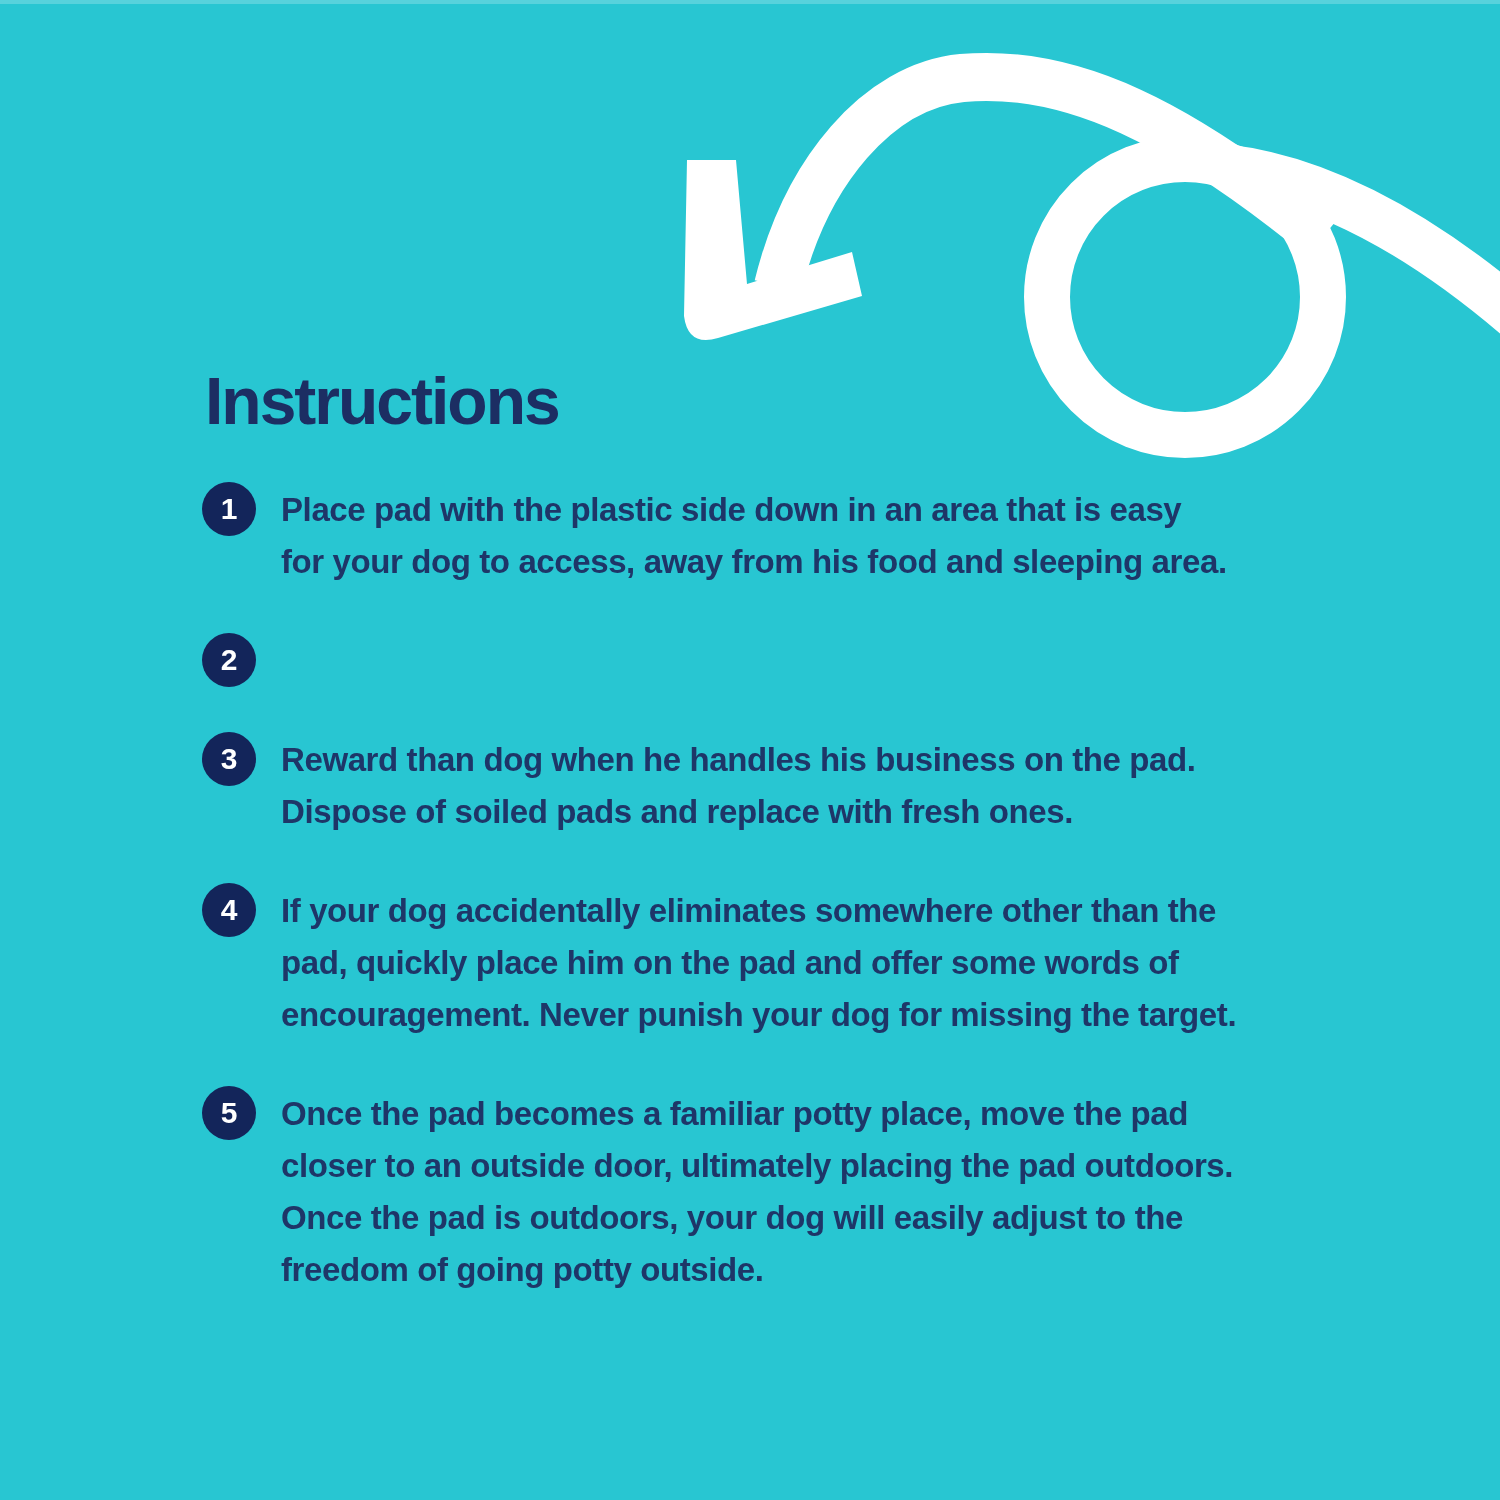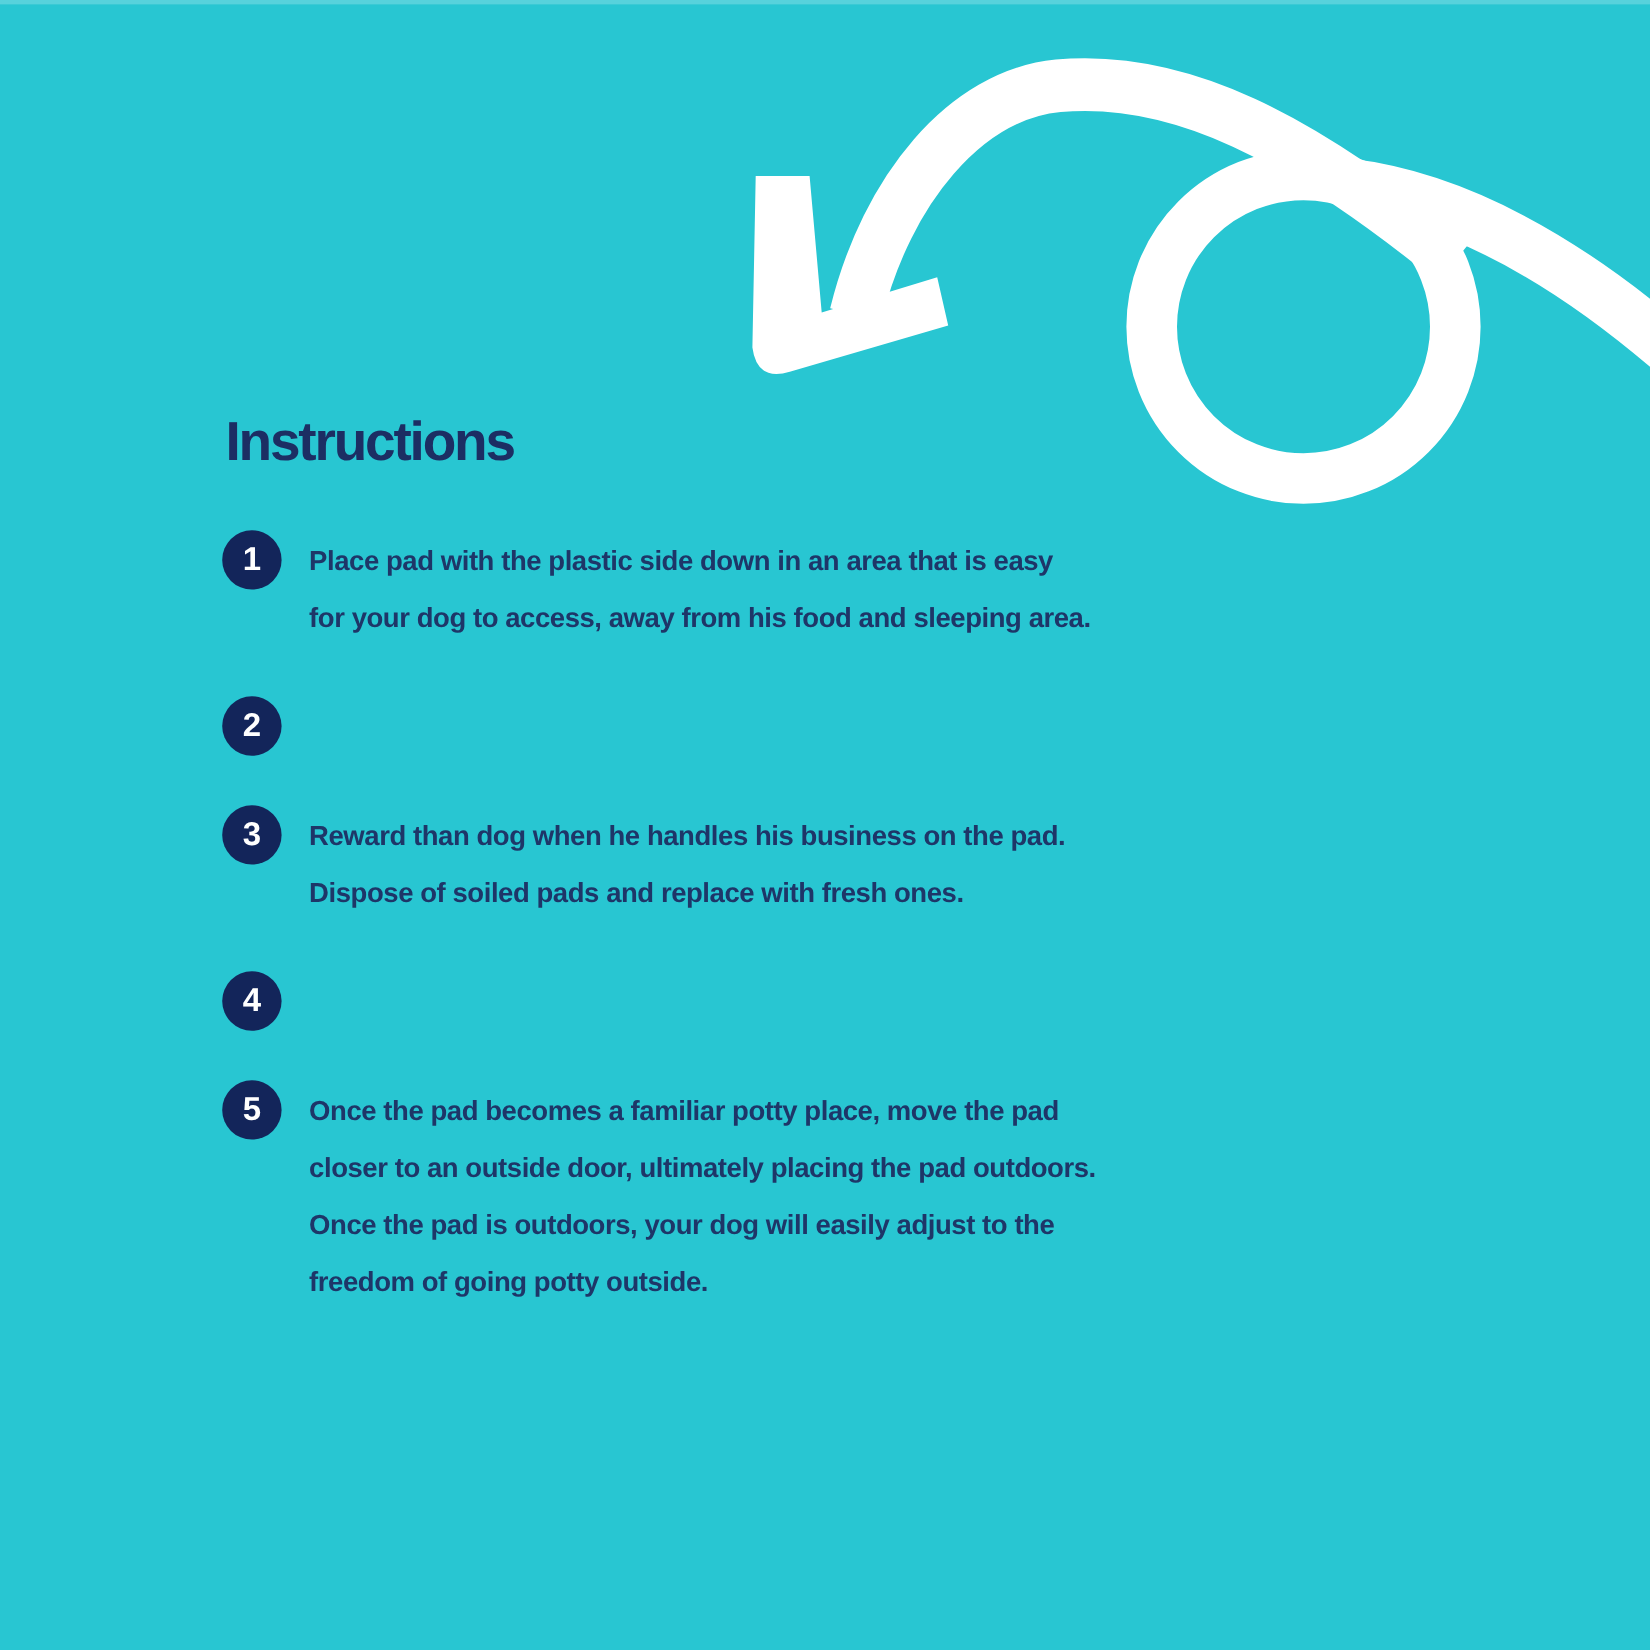--- a/index.html
+++ b/index.html
@@ -26,21 +26,21 @@
     position:absolute;top:0;left:0;width:1500px;height:4px;
     background:rgba(255,255,255,0.22);
   }
   .arrow-wrap{
     position:absolute;top:0;left:0;width:1500px;height:1500px;
     pointer-events:none;
   }
   .page-title{
     position:absolute;
     left:205px;top:368px;
-    font-size:50px;
+    font-size:66px;
     line-height:66px;
     font-weight:bold;
     letter-spacing:-2px;
     color:var(--title);
   }
   .steps{
     position:absolute;
     left:202px;top:482px;
     width:1200px;
     list-style:none;
@@ -58,21 +58,21 @@
     display:flex;align-items:center;justify-content:center;
   }
   .badge span{
     color:var(--badge-num);
     font-size:30px;
     font-weight:bold;
   }
   .step-text{
     margin-left:25px;
     margin-top:2px;
-    font-size:25px;
+    font-size:33px;
     font-weight:bold;
     letter-spacing:-0.4px;
     line-height:52px;
     color:var(--body);
     white-space:pre-line;
   }
 </style>
 </head>
 <body>
 
@@ -114,20 +114,23 @@
       <div class="badge">
           <span>3</span>
         </div>
       <div class="step-text">Reward than dog when he handles his business on the pad.
 Dispose of soiled pads and replace with fresh ones.</div>
     </li>
     <li class="step">
       <div class="badge">
           <span>4</span>
         </div>
+      <div class="step-text">If your dog accidentally eliminates somewhere other than the
+pad, quickly place him on the pad and offer some words of
+encouragement. Never punish your dog for missing the target.</div>
     </li>
     <li class="step">
       <div class="badge">
           <span>5</span>
         </div>
       <div class="step-text">Once the pad becomes a familiar potty place, move the pad
 closer to an outside door, ultimately placing the pad outdoors.
 Once the pad is outdoors, your dog will easily adjust to the
 freedom of going potty outside.</div>
     </li>

